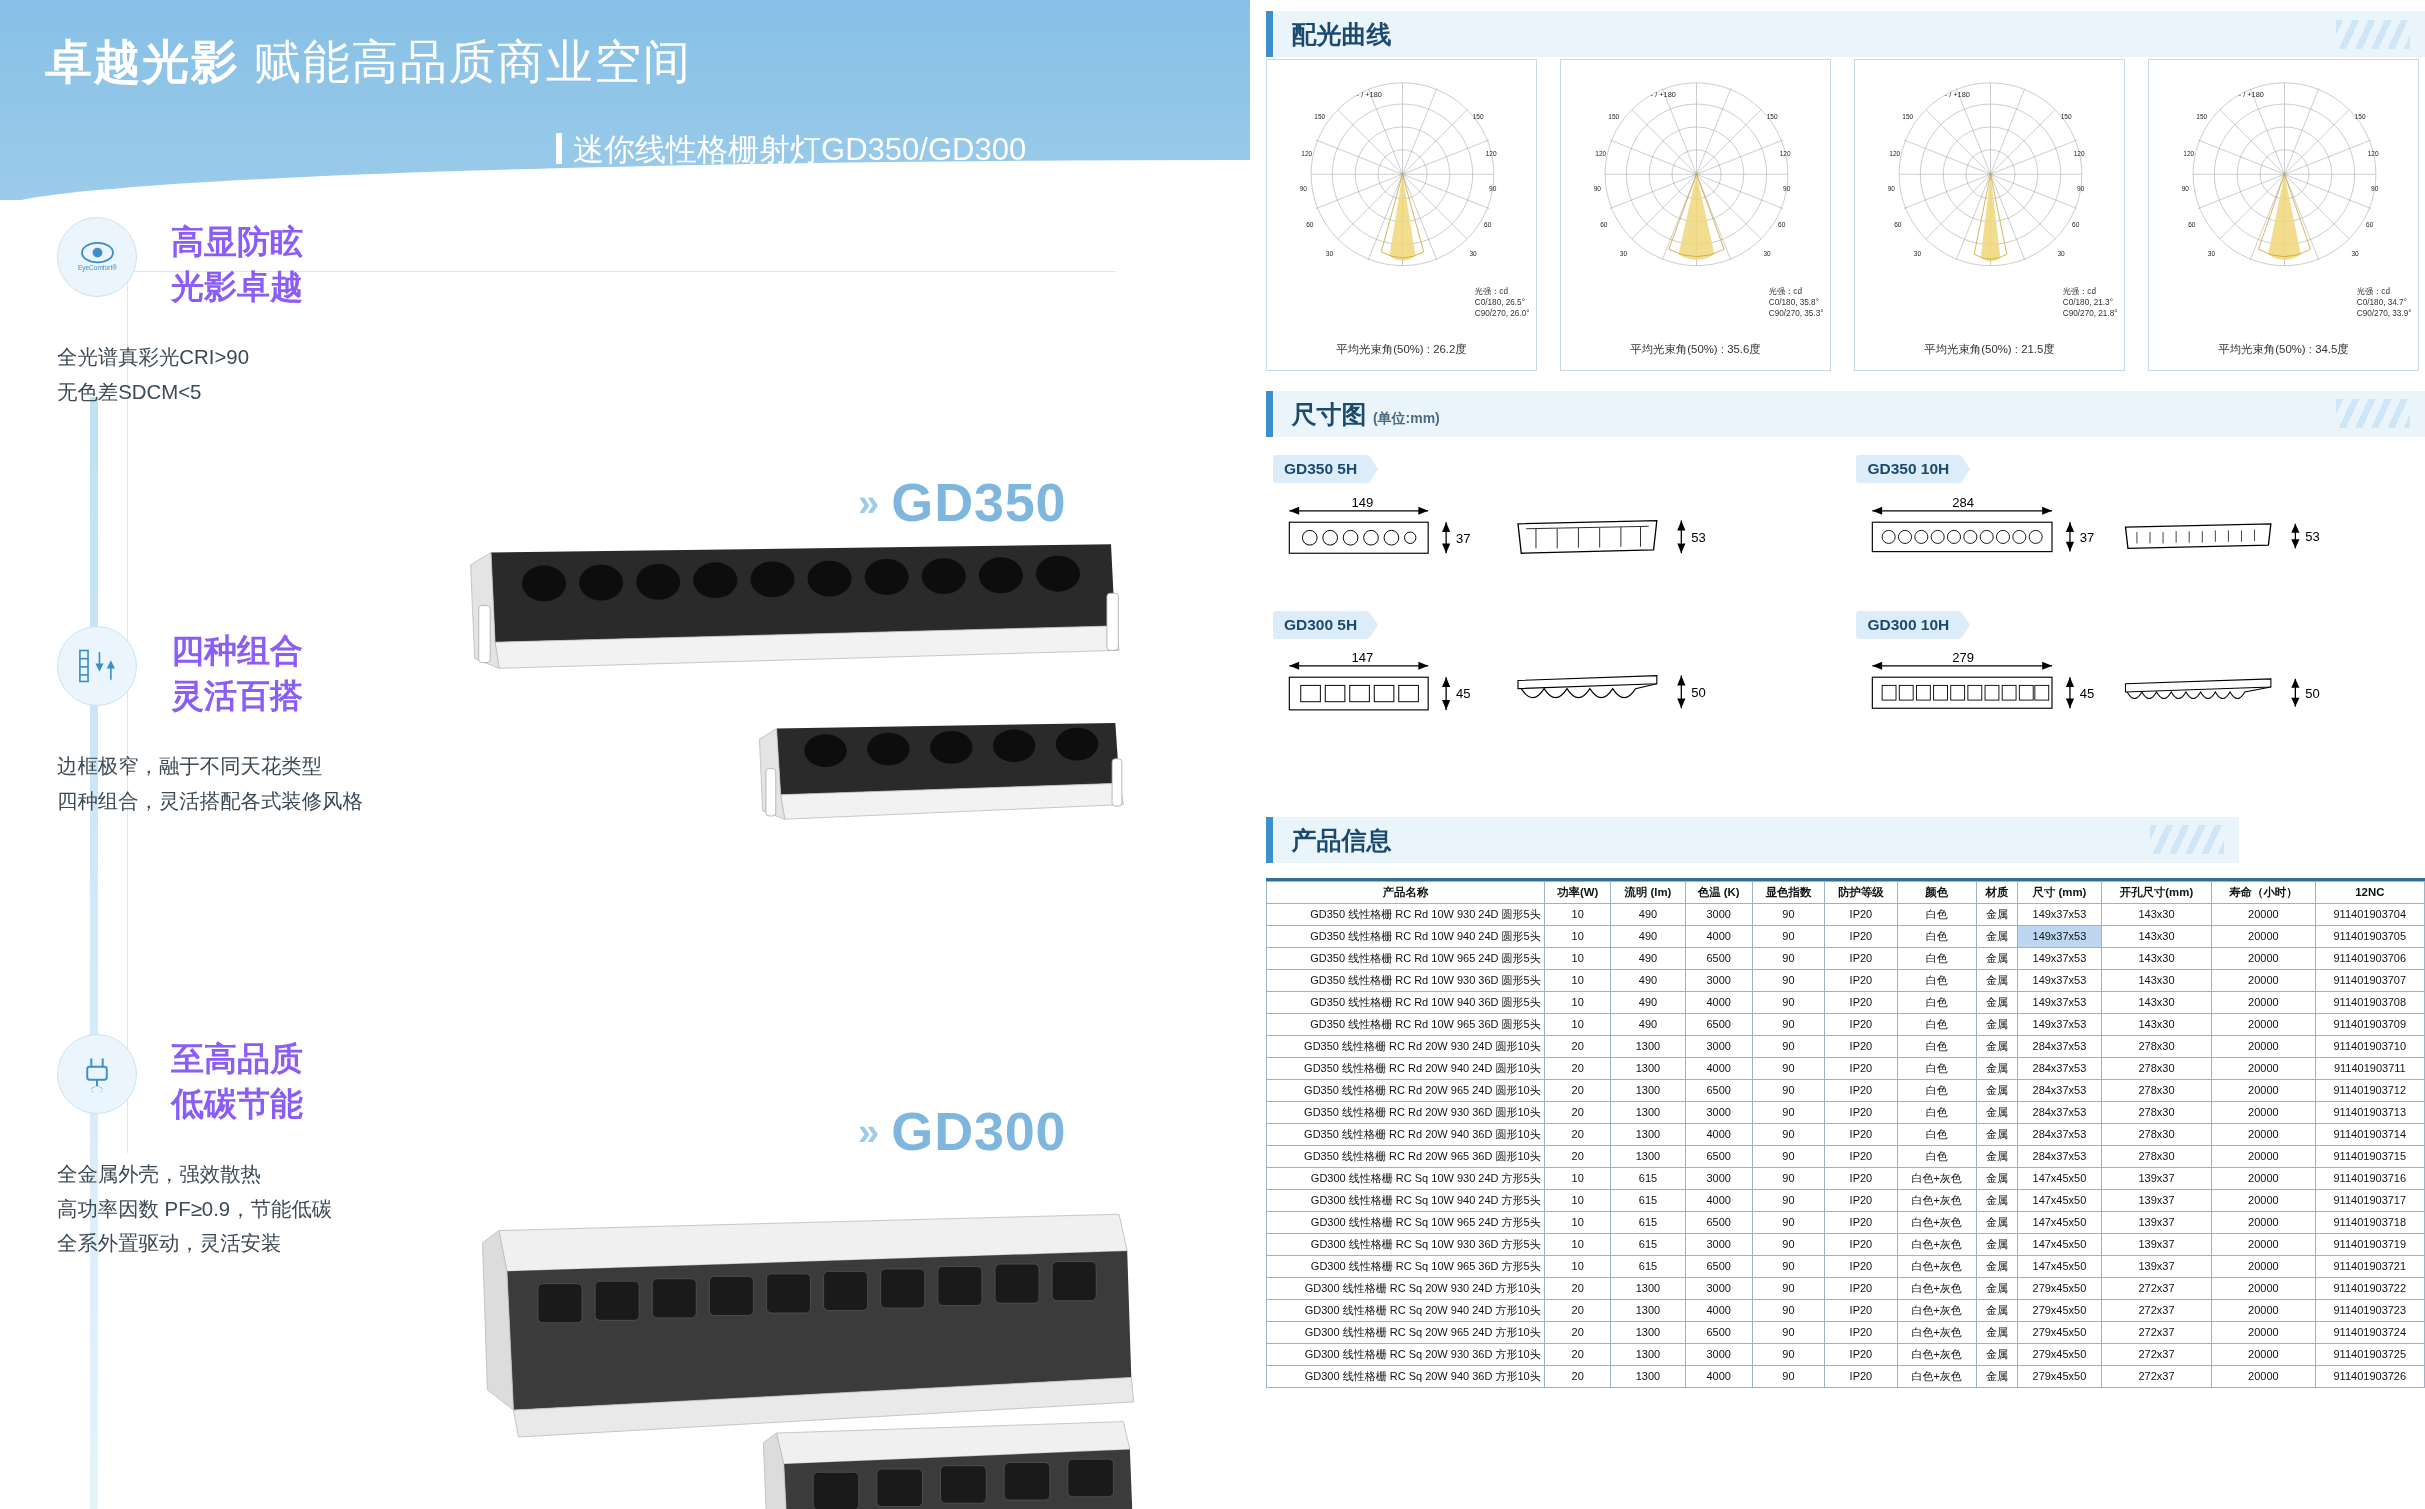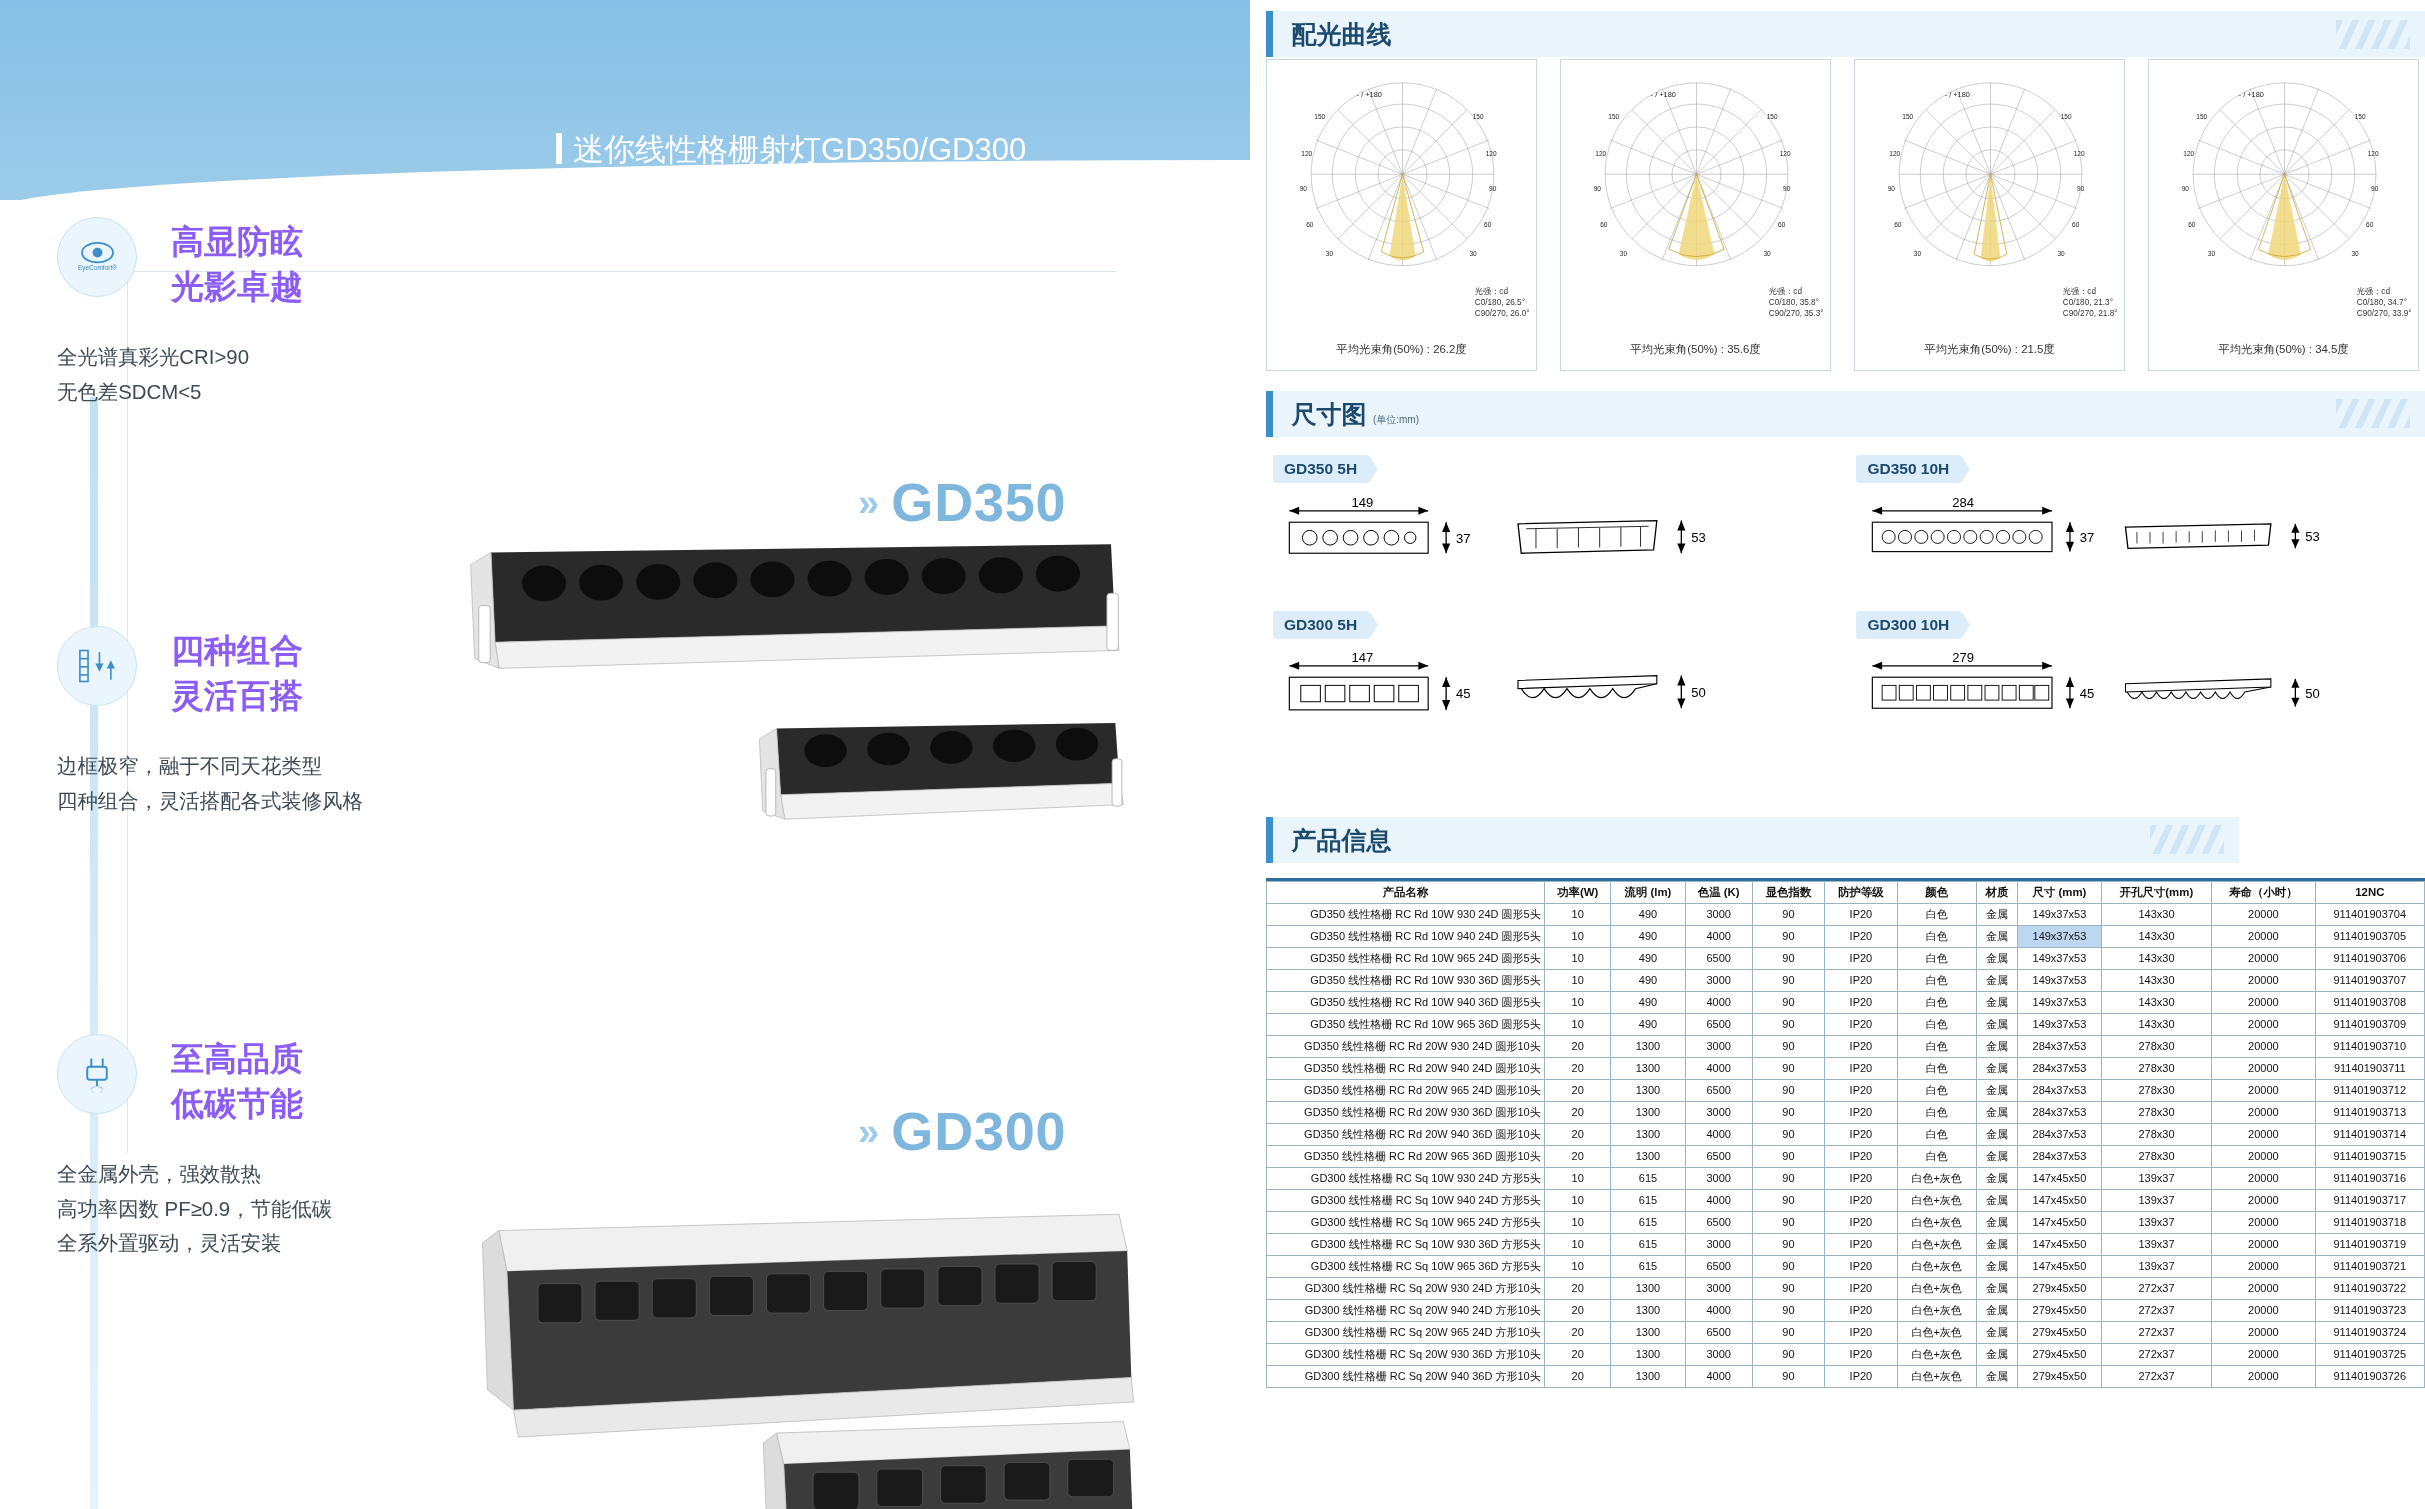--- a/index.html
+++ b/index.html
@@ -85,21 +85,21 @@
   .right { position: absolute; left: 1266px; top: 0; width: 1159px; height: 1510px; }
 
   .sec-head {
     position: relative; height: 46px; background: #eaf4fb;
     display: flex; align-items: center;
   }
   .sec-head .bar { width: 7.4px; height: 46px; background: #3d8fc9; }
   .sec-head .txt {
     font-size: 25px; font-weight: bold; color: #1c4a6e; margin-left: 18px; white-space: nowrap;
   }
-  .sec-head .unit { font-size: 10px; font-weight: normal; color: #4a6a80; margin-left: 6.5px; }
+  .sec-head .unit { font-size: 14px; font-weight: bold; color: #4a6a80; margin-left: 6.5px; }
   .sec-head .slashes {
     position: absolute; right: 14.7px; top: 8.2px; width: 74px; height: 29px;
     background: repeating-linear-gradient(115deg,#cfe6f6 0 6.5px,#eaf4fb 6.5px 14.7px);
   }
 
   
   .curves { position: absolute; left: 0; top: 59px; width: 1252px; height: 335px; }
   .curve-box {
     position: absolute; top: 0; width: 271px; height: 312px;
     border: 1.6px solid #c9d8e2; background: #fff;
@@ -139,20 +139,24 @@
   }
   th { font-weight: bold; background: #fff; font-size: 11.4px; }
   td.name { text-align: right; padding-left: 4.9px; }
   td.hl { background: #bcd7ef; }
   .tbl-sep { width: 100%; height: 2.5px; background: #2f6f9e; }
 </style>
 </head>
 <body>
 
 <div class="header">
+  <div class="header-title">
+    <span>卓越光影</span>
+    <span class="light">赋能高品质商业空间</span>
+  </div>
   <div class="header-sub">
     <span class="bar"></span><span>迷你线性格栅射灯GD350/GD300</span>
   </div>
   <div class="header-wave"></div>
 </div>
 
 <div class="left-panel">
   <div class="left-frame"></div>
   <div class="accent-strip"></div>
 

